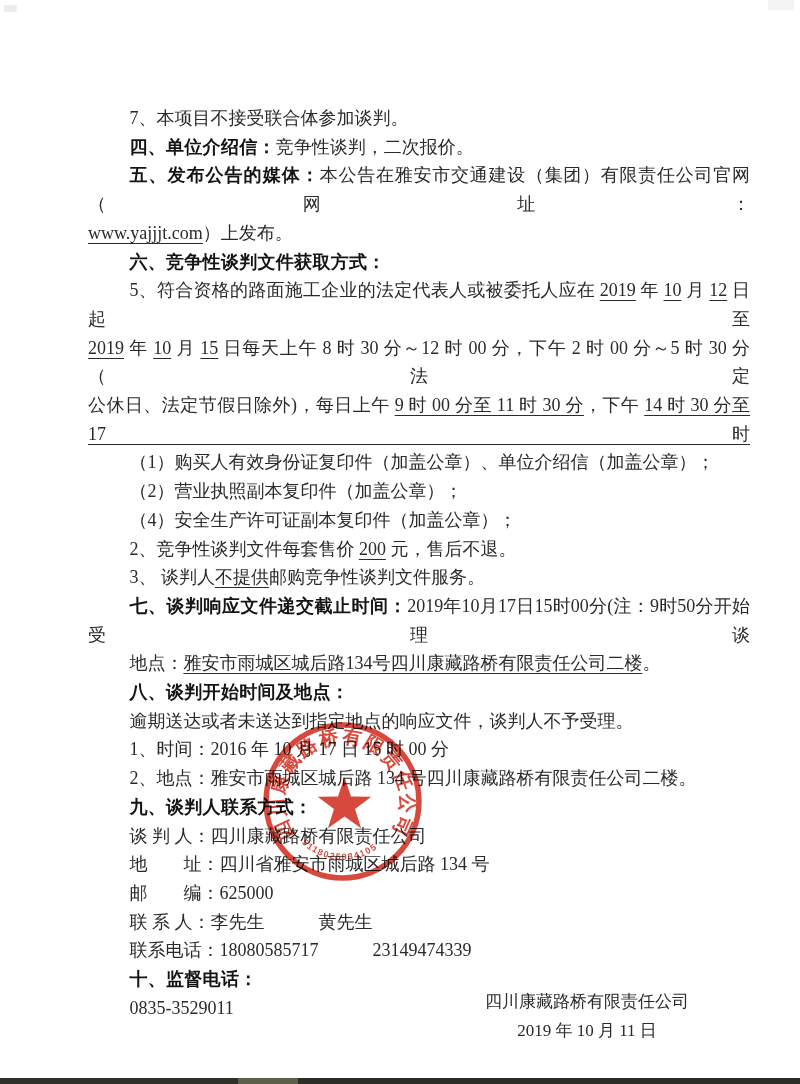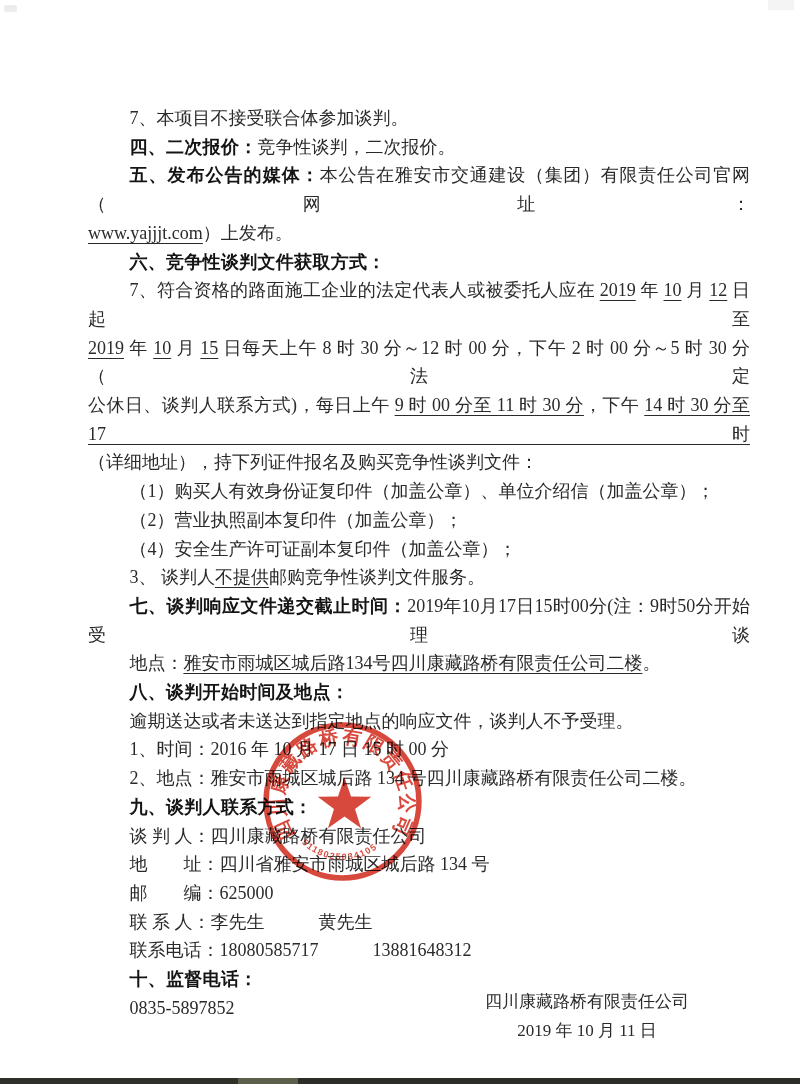--- a/index.html
+++ b/index.html
@@ -50,46 +50,46 @@
   }
 </style>
 </head>
 <body>
 
 <div class="corner-artifact"></div>
 <div class="corner-artifact-right"></div>
 
 <div id="doc">
     <p class="indent"><span>7、本项目不接受联合体参加谈判。</span></p>
-    <p class="indent"><span class="b">四、二次报价：</span><span>竞争性谈判，二次报价。</span></p>
+    <p class="indent"><span class="b">四、单位介绍信：</span><span>竞争性谈判，二次报价。</span></p>
     <p class="indent justify"><span class="b">五、发布公告的媒体：</span><span>本公告在雅安市交通建设（集团）有限责任公司官网（网址：</span></p>
     <p class=""><span class="u">www.yajjjt.com</span><span>）上发布。</span></p>
     <p class="indent"><span class="b">六、竞争性谈判文件获取方式：</span></p>
-    <p class="indent justify"><span>7、符合资格的路面施工企业的法定代表人或被委托人应在 </span><span class="u">2019</span><span> 年 </span><span class="u">10</span><span> 月 </span><span class="u">12</span><span> 日起至</span></p>
+    <p class="indent justify"><span>5、符合资格的路面施工企业的法定代表人或被委托人应在 </span><span class="u">2019</span><span> 年 </span><span class="u">10</span><span> 月 </span><span class="u">12</span><span> 日起至</span></p>
     <p class=" justify"><span class="u">2019</span><span> 年 </span><span class="u">10</span><span> 月 </span><span class="u">15</span><span> 日每天上午 8 时 30 分～12 时 00 分，下午 2 时 00 分～5 时 30 分（法定</span></p>
-    <p class=" justify"><span>公休日、谈判人联系方式)，每日上午 </span><span class="u">9 时 00 分至 11 时 30 分</span><span>，下午 </span><span class="u">14 时 30 分至 17 时</span></p>
-    <p class=""><span>（详细地址），持下列证件报名及购买竞争性谈判文件：</span></p>
+    <p class=" justify"><span>公休日、法定节假日除外)，每日上午 </span><span class="u">9 时 00 分至 11 时 30 分</span><span>，下午 </span><span class="u">14 时 30 分至 17 时</span></p>
     <p class="indent"><span>（1）购买人有效身份证复印件（加盖公章）、单位介绍信（加盖公章）；</span></p>
     <p class="indent"><span>（2）营业执照副本复印件（加盖公章）；</span></p>
     <p class="indent"><span>（4）安全生产许可证副本复印件（加盖公章）；</span></p>
+    <p class="indent"><span>2、竞争性谈判文件每套售价 </span><span class="u">200</span><span> 元，售后不退。</span></p>
     <p class="indent"><span>3、 谈判人</span><span class="u">不提供</span><span>邮购竞争性谈判文件服务。</span></p>
     <p class="indent justify"><span class="b">七、谈判响应文件递交截止时间：</span><span>2019年10月17日15时00分(注：9时50分开始受理谈</span></p>
     <p class="indent"><span>地点：</span><span class="u">雅安市雨城区城后路134号四川康藏路桥有限责任公司二楼</span><span>。</span></p>
     <p class="indent"><span class="b">八、谈判开始时间及地点：</span></p>
     <p class="indent"><span>逾期送达或者未送达到指定地点的响应文件，谈判人不予受理。</span></p>
     <p class="indent"><span>1、时间：2016 年 10 月 17 日 15 时 00 分</span></p>
     <p class="indent"><span>2、地点：雅安市雨城区城后路 134 号四川康藏路桥有限责任公司二楼。</span></p>
     <p class="indent"><span class="b">九、谈判人联系方式：</span></p>
     <p class="indent"><span>谈 判 人：四川康藏路桥有限责任公司</span></p>
     <p class="indent"><span>地　　址：四川省雅安市雨城区城后路 134 号</span></p>
     <p class="indent"><span>邮　　编：625000</span></p>
     <p class="indent"><span>联 系 人：李先生　　　黄先生</span></p>
-    <p class="indent"><span>联系电话：18080585717　　　13881648312</span></p>
+    <p class="indent"><span>联系电话：18080585717　　　23149474339</span></p>
     <p class="indent"><span class="b">十、监督电话：</span></p>
-    <p class="indent"><span>0835-5897852</span></p>
+    <p class="indent"><span>0835-3529011</span></p>
   </div>
 
 <div class="seal">
   <svg viewBox="-87 -87 174 174" width="175" height="175">
     <circle r="76" fill="none" stroke-width="5.5" stroke="#d5392c"></circle>
     <path id="sealTopArc" d="M -42.8 39.2 A 58 58 0 1 1 42.8 39.2" fill="none"></path>
     <path id="sealBottomArc" d="M -42.8 39.2 A 58 58 0 0 0 42.8 39.2" fill="none"></path>
     <text font-size="19" letter-spacing="2" fill="#d5392c">
       <textPath href="#sealTopArc" startOffset="7">四川康藏路桥有限责任公司</textPath>
     </text>

